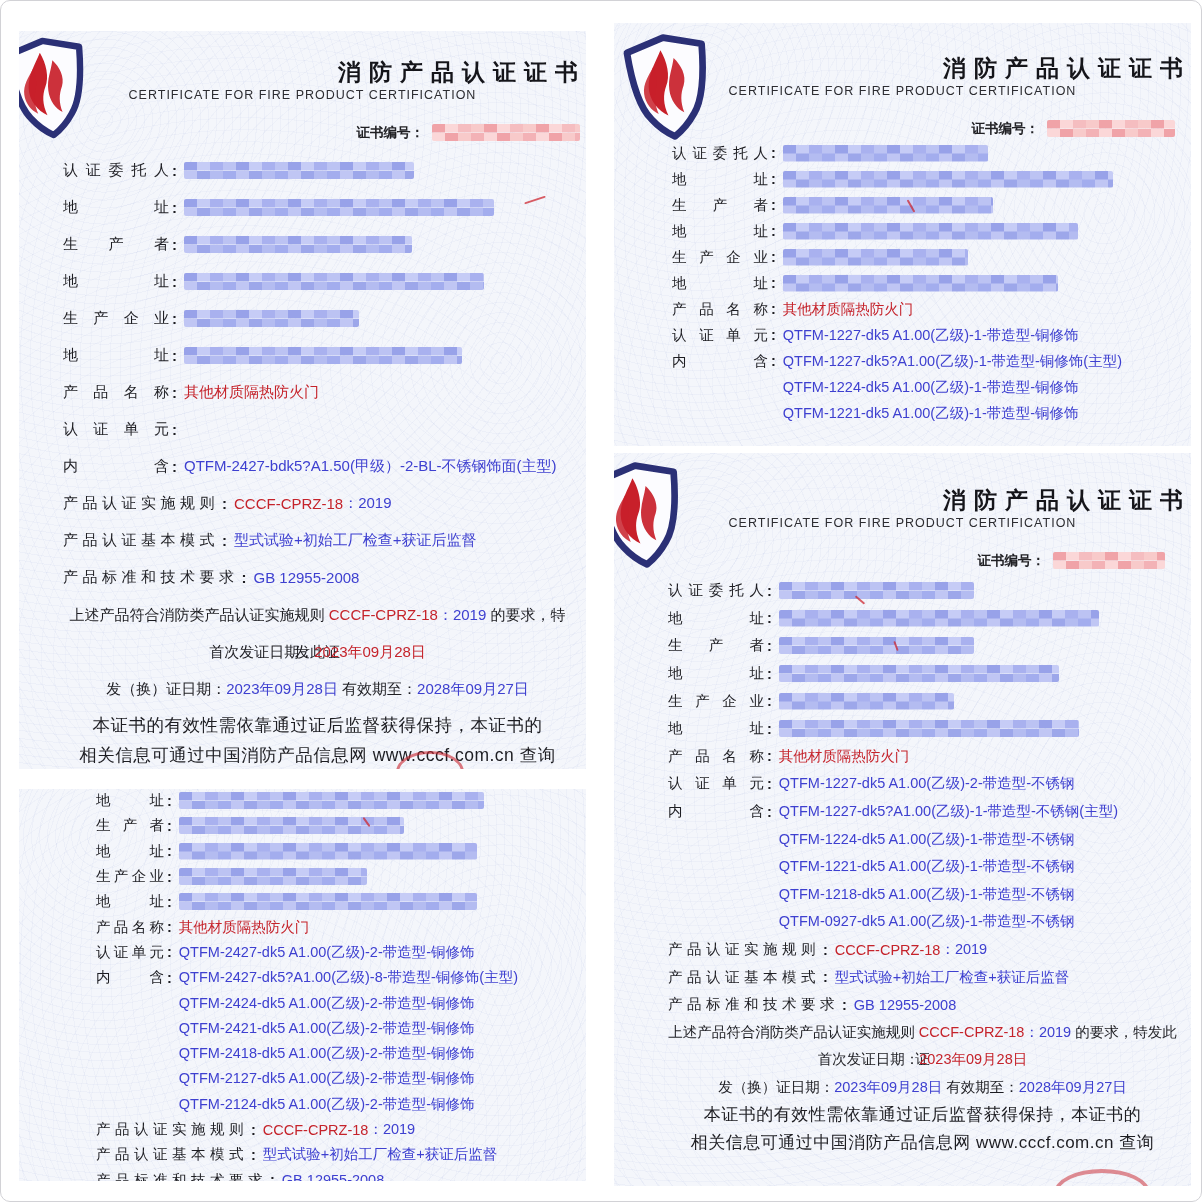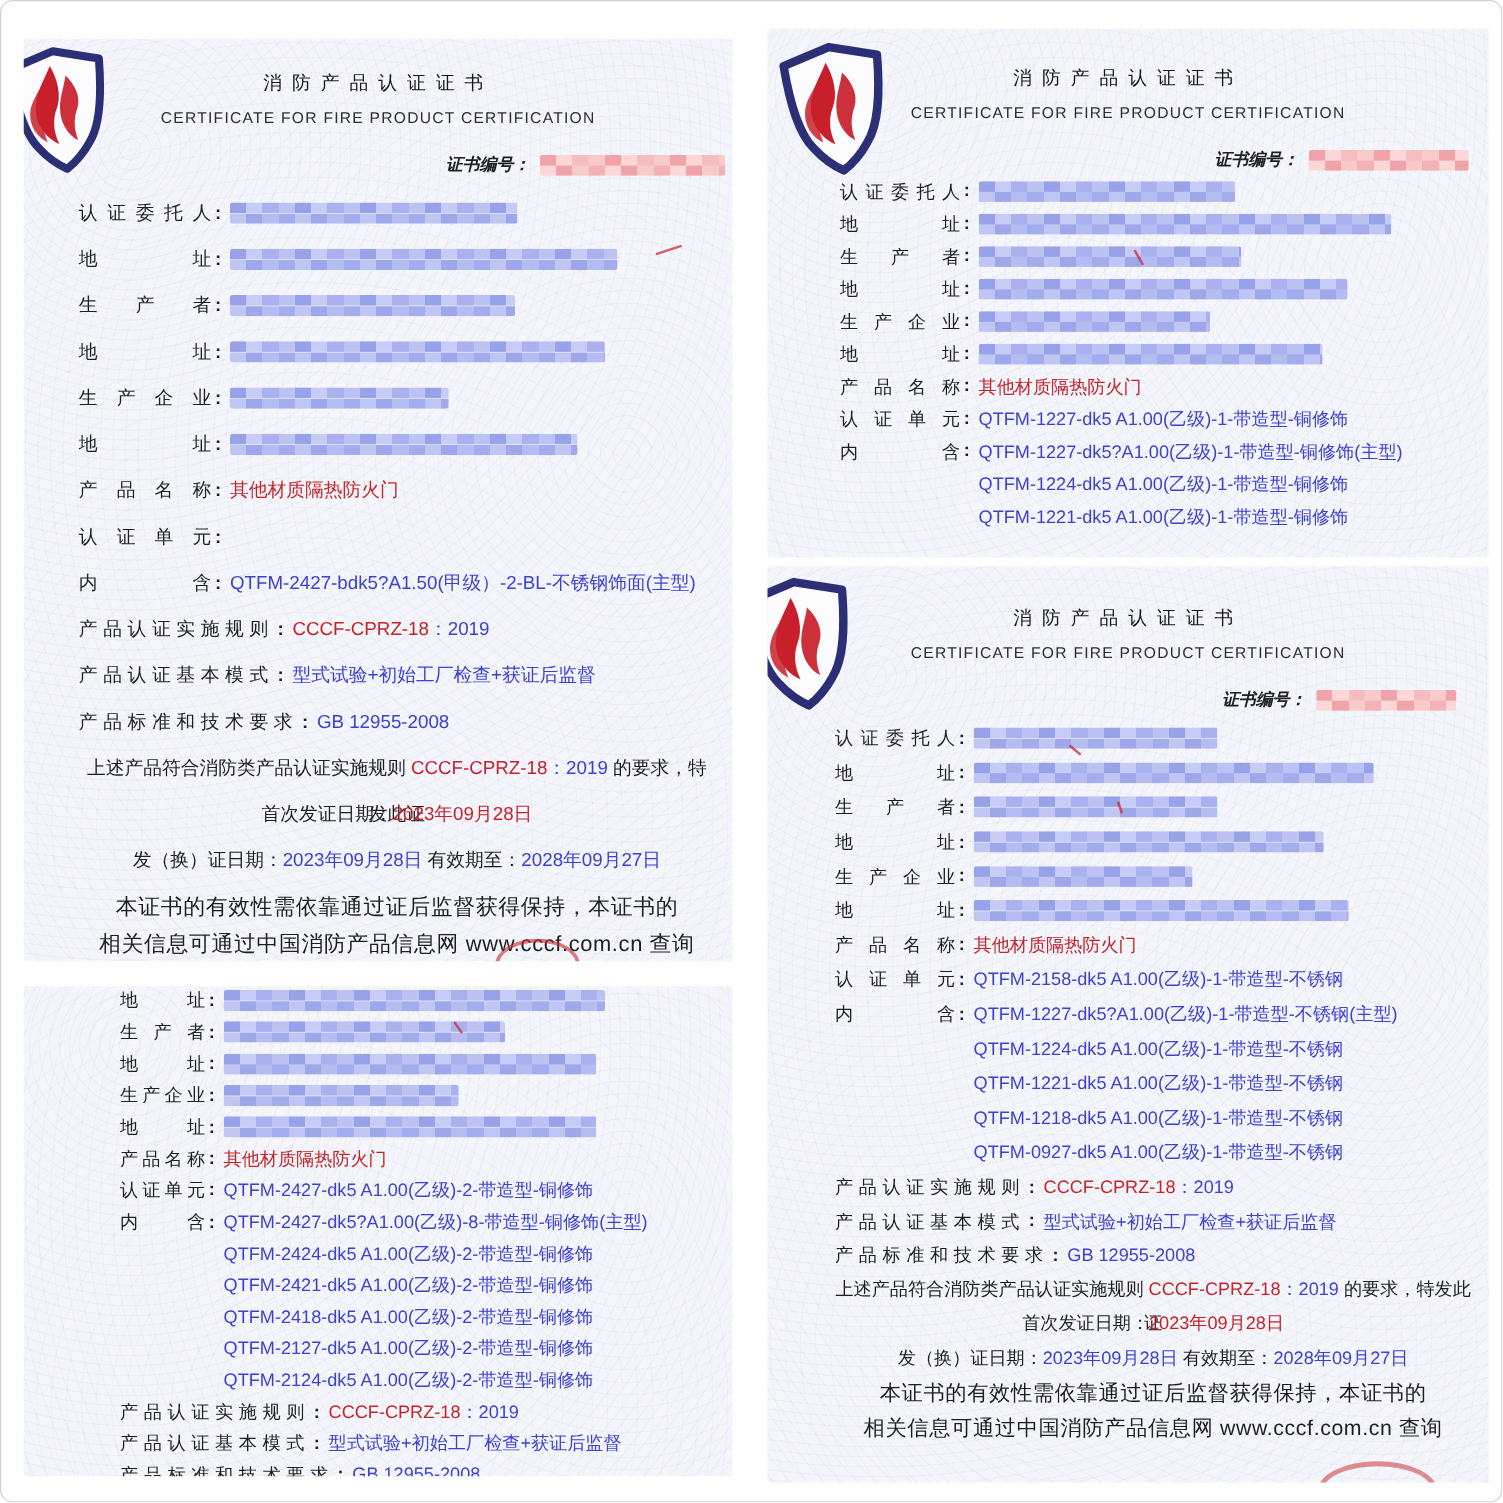--- a/index.html
+++ b/index.html
@@ -12,25 +12,25 @@
       repeating-radial-gradient(circle at 85% 45%, rgba(110,130,200,.05) 0 1px, transparent 1px 10px),
       repeating-radial-gradient(circle at 40% 85%, rgba(110,130,200,.045) 0 1px, transparent 1px 12px);}
   .c1{left:18px;top:30px;width:567px;height:738px;--rh:37px;--lblw:106px;--fs:15px;}
   .c2{left:18px;top:788px;width:567px;height:392px;--rh:25.3px;--lblw:68px;--fs:14.5px;}
   .c3{left:613px;top:22px;width:577px;height:423px;--rh:26px;--lblw:96px;--fs:14.5px;}
   .c4{left:613px;top:452px;width:577px;height:733px;--rh:27.6px;--lblw:96px;--fs:14.5px;}
   .logo{position:absolute;transform:rotate(-7deg);}
   .c1 .logo{left:-12px;top:4px;width:82px;height:106px;}
   .c3 .logo{left:12px;top:8px;width:86px;height:112px;}
   .c4 .logo{left:-16px;top:6px;width:86px;height:112px;}
-  .title{text-align:center;font-size:15px;font-weight:normal;letter-spacing:8px;color:#15151a;padding-top:26px;}
+  .title{text-align:right;font-size:23px;font-weight:bold;letter-spacing:8px;color:#15151a;padding-top:26px;}
   .c3 .title{padding-top:30px;} .c4 .title{padding-top:32px;}
-  .subtitle{text-align:center;font-size:12.5px;letter-spacing:1px;color:#2c2c31;margin-top:11px;}
-  .certno{display:flex;justify-content:flex-end;align-items:center;margin-top:22px;
-    font-size:13.5px;color:#202024;font-weight:bold;font-style:italic;}
+  .subtitle{text-align:center;font-size:12.5px;letter-spacing:1px;color:#2c2c31;}
+  .certno{display:flex;justify-content:flex-end;margin-top:22px;
+    font-size:13.5px;color:#202024;font-weight:bold;}
   .certno .redact{margin-left:8px;}
   .rows{position:absolute;left:0;right:14px;}
   .c1 .rows{left:44px;top:121px;} .c2 .rows{left:77px;top:-1px;}
   .c3 .rows{left:58px;top:117px;} .c4 .rows{left:54px;top:124px;}
   .row{display:flex;align-items:center;height:var(--rh);font-size:var(--fs);color:var(--ink);}
   .c1 .row.bold-line{height:30px;}
   .lbl{display:inline-block;flex:none;width:var(--lblw);text-align:justify;text-align-last:justify;
     font-weight:normal;color:#1e1e23;}
   .lbl-long{width:auto;text-align:left;text-align-last:left;letter-spacing:4.5px;}
   .colon{font-weight:bold;margin:0 7px 0 3px;color:#1e1e23;}
@@ -438,21 +438,21 @@
           <span class="lbl">产品名称</span>
           <span class="colon">:</span>
           <span class="val">
             <span class="seg seg-r">其他材质隔热防火门</span>
           </span>
         </div>
         <div class="row">
           <span class="lbl">认证单元</span>
           <span class="colon">:</span>
           <span class="val">
-            <span class="seg seg-b">QTFM-2158-dk5 A1.00(乙级)-1-带造型-不锈钢</span>
+            <span class="seg seg-b">QTFM-1227-dk5 A1.00(乙级)-2-带造型-不锈钢</span>
           </span>
         </div>
         <div class="row">
           <span class="lbl">内含</span>
           <span class="colon">:</span>
           <span class="val">
             <span class="seg seg-b">QTFM-1227-dk5?A1.00(乙级)-1-带造型-不锈钢(主型)</span>
           </span>
         </div>
         <div class="row">

